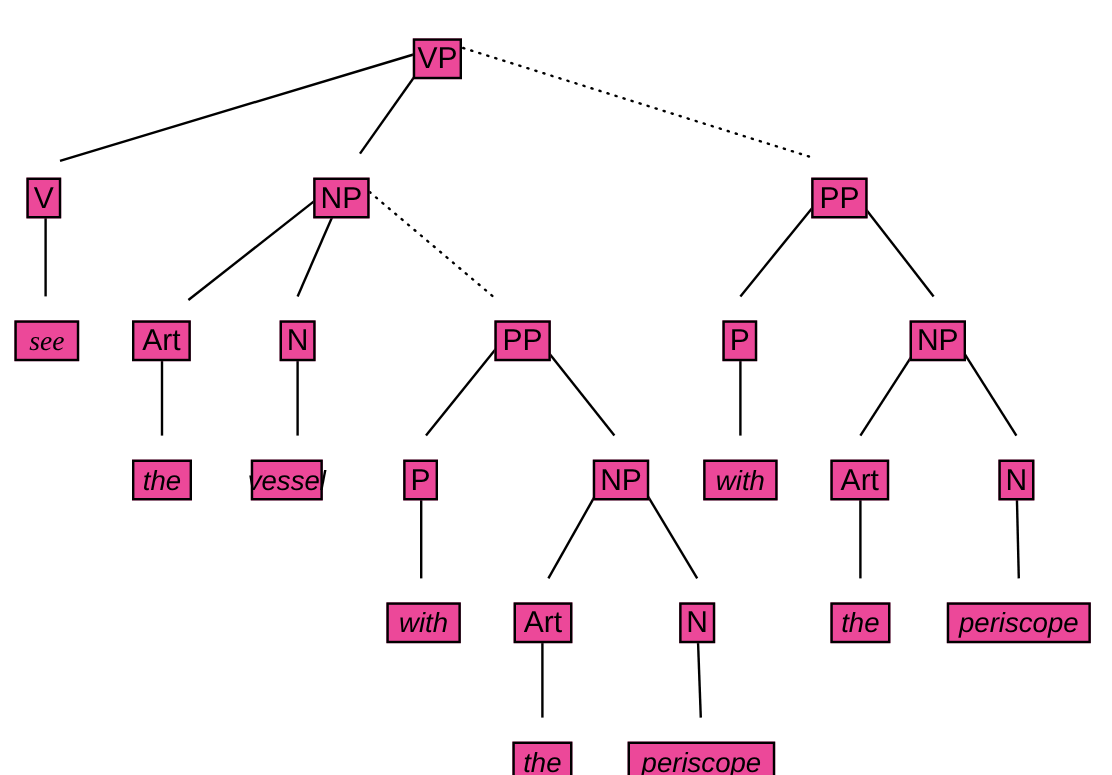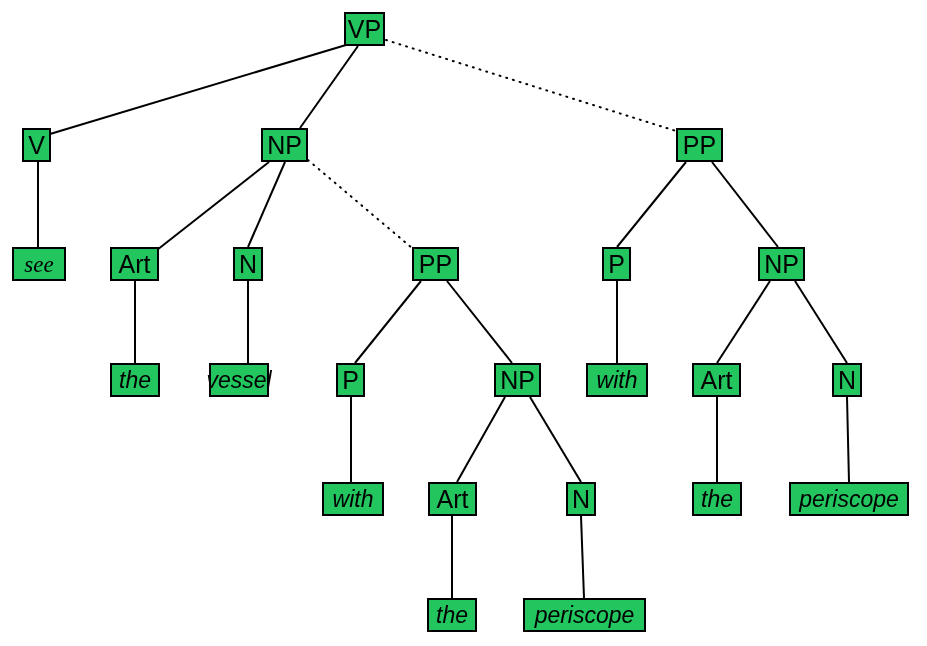--- a/index.html
+++ b/index.html
@@ -21,30 +21,31 @@
     position: absolute;
     left: 0;
     top: 0;
     width: 927px;
     height: 646px;
   }
   .node {
     position: absolute;
     box-sizing: border-box;
     border: 2px solid #000000;
-    background: #22c55e;
+    background: #ec4899;
     color: #000000;
     display: flex;
     align-items: center;
     justify-content: center;
     font-family: "Liberation Sans", sans-serif;
     font-size: 25px;
     line-height: 1;
     white-space: nowrap;
     letter-spacing: 0px;
+    margin-top: 20px;
   }
   .node.terminal {
     font-style: italic;
     font-size: 23px;
   }
   .node.nonterminal {
     font-style: normal;
   }
 </style>
 </head>

